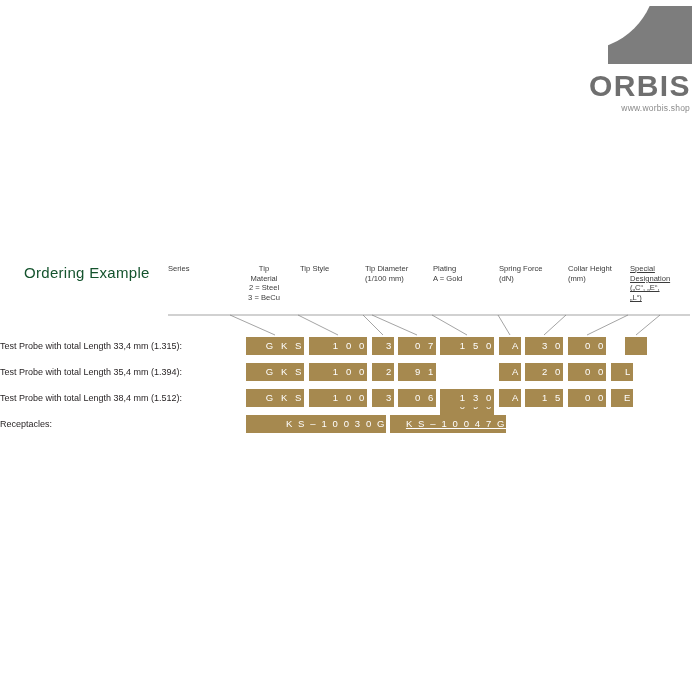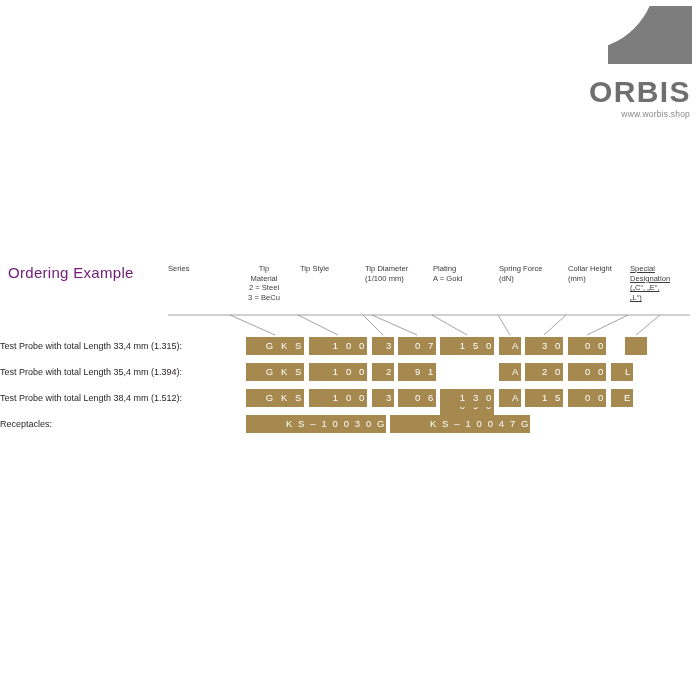--- a/index.html
+++ b/index.html
@@ -41,45 +41,45 @@
     background: #ffffff;
     border-bottom-right-radius: 74px;
   }
   .logo-word {
     font-family: "Liberation Sans", sans-serif;
     font-size: 30px;
     font-weight: bold;
     letter-spacing: 1.4px;
     color: #6f6f6f;
     line-height: 1.05;
-    margin-top: 12px;
+    margin-top: 6px;
     margin-right: 1px;
   }
   .logo-sub {
     font-size: 8.5px;
     color: #8a8a8a;
     letter-spacing: 0.2px;
     margin-top: 1px;
     margin-right: 2px;
   }
 
   
   .sheet {
     position: absolute;
     left: 0;
     top: 246px;
     width: 700px;
   }
 
   .title {
     position: absolute;
-    left: 8px;
+    left: 24px;
     top: 18px;
     font-size: 15px;
-    color: #701a75;
+    color: #14532d;
     letter-spacing: 0.3px;
   }
 
   
   .col-head {
     position: absolute;
     font-size: 7.6px;
     line-height: 1.28;
     color: #3b3b3b;
   }
@@ -225,17 +225,17 @@
         <div class="cell" style="left: 398px; width: 38px;">0 6</div>
         <div class="cell" style="left: 440px; width: 54px;">1 3 0</div>
         <div class="cell" style="left: 499px; width: 22px;">A</div>
         <div class="cell" style="left: 525px; width: 38px;">1 5</div>
         <div class="cell" style="left: 568px; width: 38px;">0 0</div>
         <div class="cell" style="left: 611px; width: 22px;">E</div>
       </div>
       <div class="row" style="top: 169px; width: 700px;">
         <div class="row-label">Receptacles:</div>
         <div class="cell wide" style="left: 246px; width: 140px;">K S – 1 0 0 3 0 G</div>
-        <div class="cell wide" style="left: 390px; width: 140px;">K S – 1 0 0 4 7 G</div>
+        <div class="cell wide" style="left: 390px; width: 116px; text-decoration: underline;">K S – 1 0 0 4 7 G</div>
       </div>
     </div>
 
 </div>
 
 </body></html>

